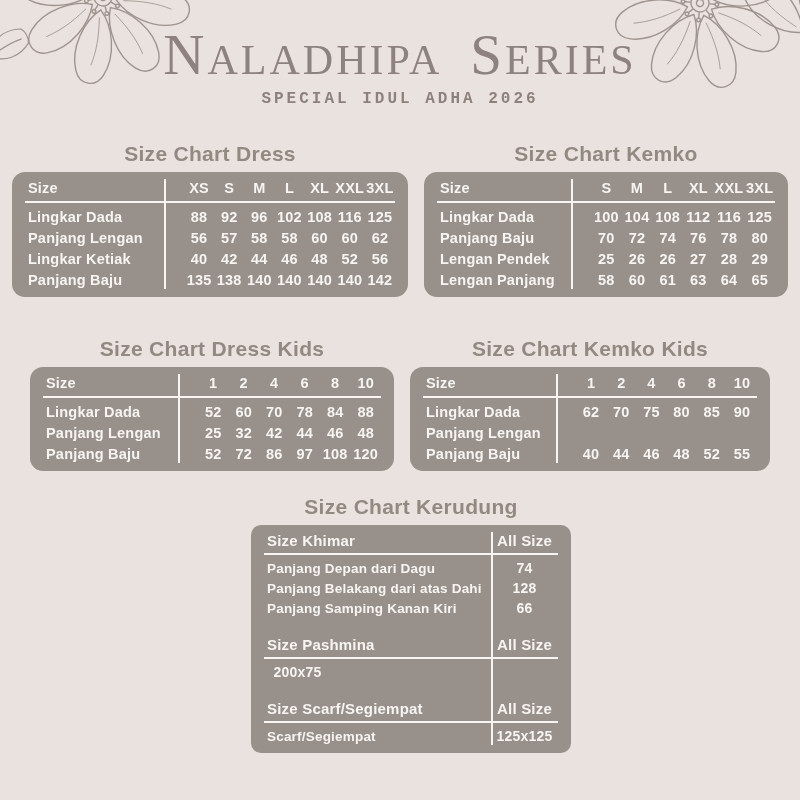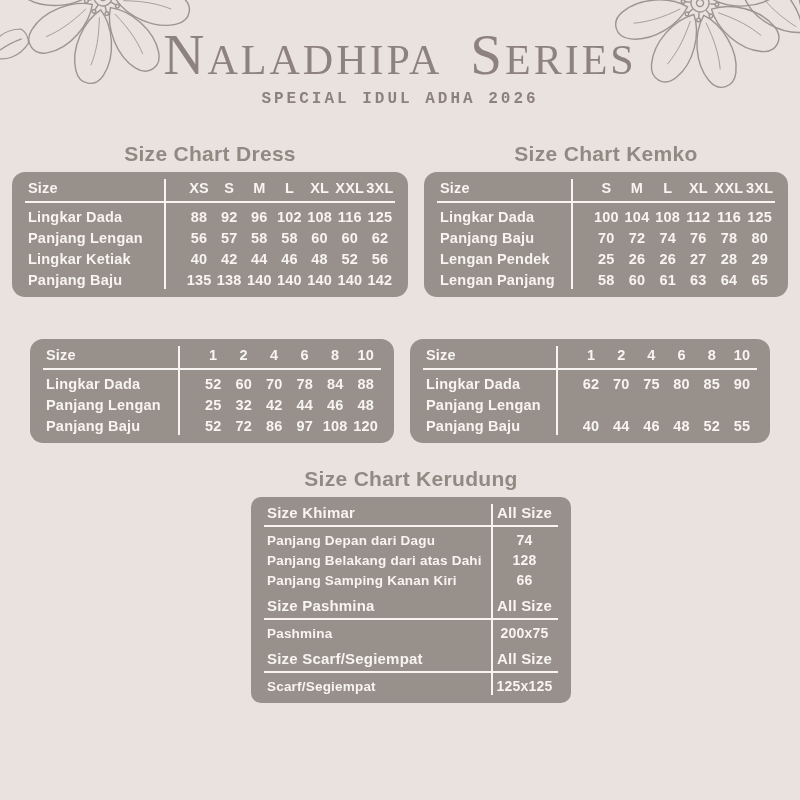--- a/index.html
+++ b/index.html
@@ -47,21 +47,21 @@
   .thead{height:22px;}
   .tlabel{width:var(--lw);flex:0 0 auto;padding-left:3px;box-sizing:border-box;}
   .tvals{flex:1;display:flex;padding-left:20px;}
   .tvals span{flex:1;text-align:center;}
   .hline{height:2px;background:#F7F4F1;margin:2px 0 3px;position:relative;z-index:1;}
   
   .kbox{width:320px;}
   .kbox .stable{font-size:14px;border-radius:10px;}
   .krow{display:flex;align-items:center;height:20px;white-space:nowrap;}
   .khead{height:21px;font-size:15px;}
-  .khead.kspace{margin-top:5px;}
+  .khead.kspace{margin-top:16px;}
   .klabel{flex:1;padding-left:3px;font-size:13.5px;}
   .khead .klabel{font-size:15px;}
   .kval{width:67px;text-align:center;flex:0 0 auto;}
 </style>
 </head>
 <body>
 
 <svg width="0" height="0" style="position:absolute" aria-hidden="true">
   <defs>
     <g id="petal-def">
@@ -265,20 +265,21 @@
             <span>64</span>
             <span>65</span>
           </div>
         </div>
       </div>
     </section>
 </div>
 
 <div class="row row-2">
   <section style="width:364px; --lw:135px">
+      <h2 class="chart-title">Size Chart Dress Kids</h2>
       <div class="stable">
         <div class="vline"></div>
         <div class="trow thead">
           <div class="tlabel">Size</div>
           <div class="tvals">
             <span>1</span>
             <span>2</span>
             <span>4</span>
             <span>6</span>
             <span>8</span>
@@ -315,20 +316,21 @@
             <span>72</span>
             <span>86</span>
             <span>97</span>
             <span>108</span>
             <span>120</span>
           </div>
         </div>
       </div>
     </section>
   <section style="width:360px; --lw:133px">
+      <h2 class="chart-title">Size Chart Kemko Kids</h2>
       <div class="stable">
         <div class="vline"></div>
         <div class="trow thead">
           <div class="tlabel">Size</div>
           <div class="tvals">
             <span>1</span>
             <span>2</span>
             <span>4</span>
             <span>6</span>
             <span>8</span>
@@ -386,21 +388,20 @@
         <div class="krow">
           <div class="klabel">Panjang Samping Kanan Kiri</div>
           <div class="kval">66</div>
         </div>
         <div class="krow khead kspace">
           <div class="klabel">Size Pashmina</div>
           <div class="kval">All Size</div>
         </div>
         <div class="hline"></div>
         <div class="krow">
-          <div class="klabel">Pashmina</div>
           <div class="kval">200x75</div>
         </div>
         <div class="krow khead kspace">
           <div class="klabel">Size Scarf/Segiempat</div>
           <div class="kval">All Size</div>
         </div>
         <div class="hline"></div>
         <div class="krow">
           <div class="klabel">Scarf/Segiempat</div>
           <div class="kval">125x125</div>

